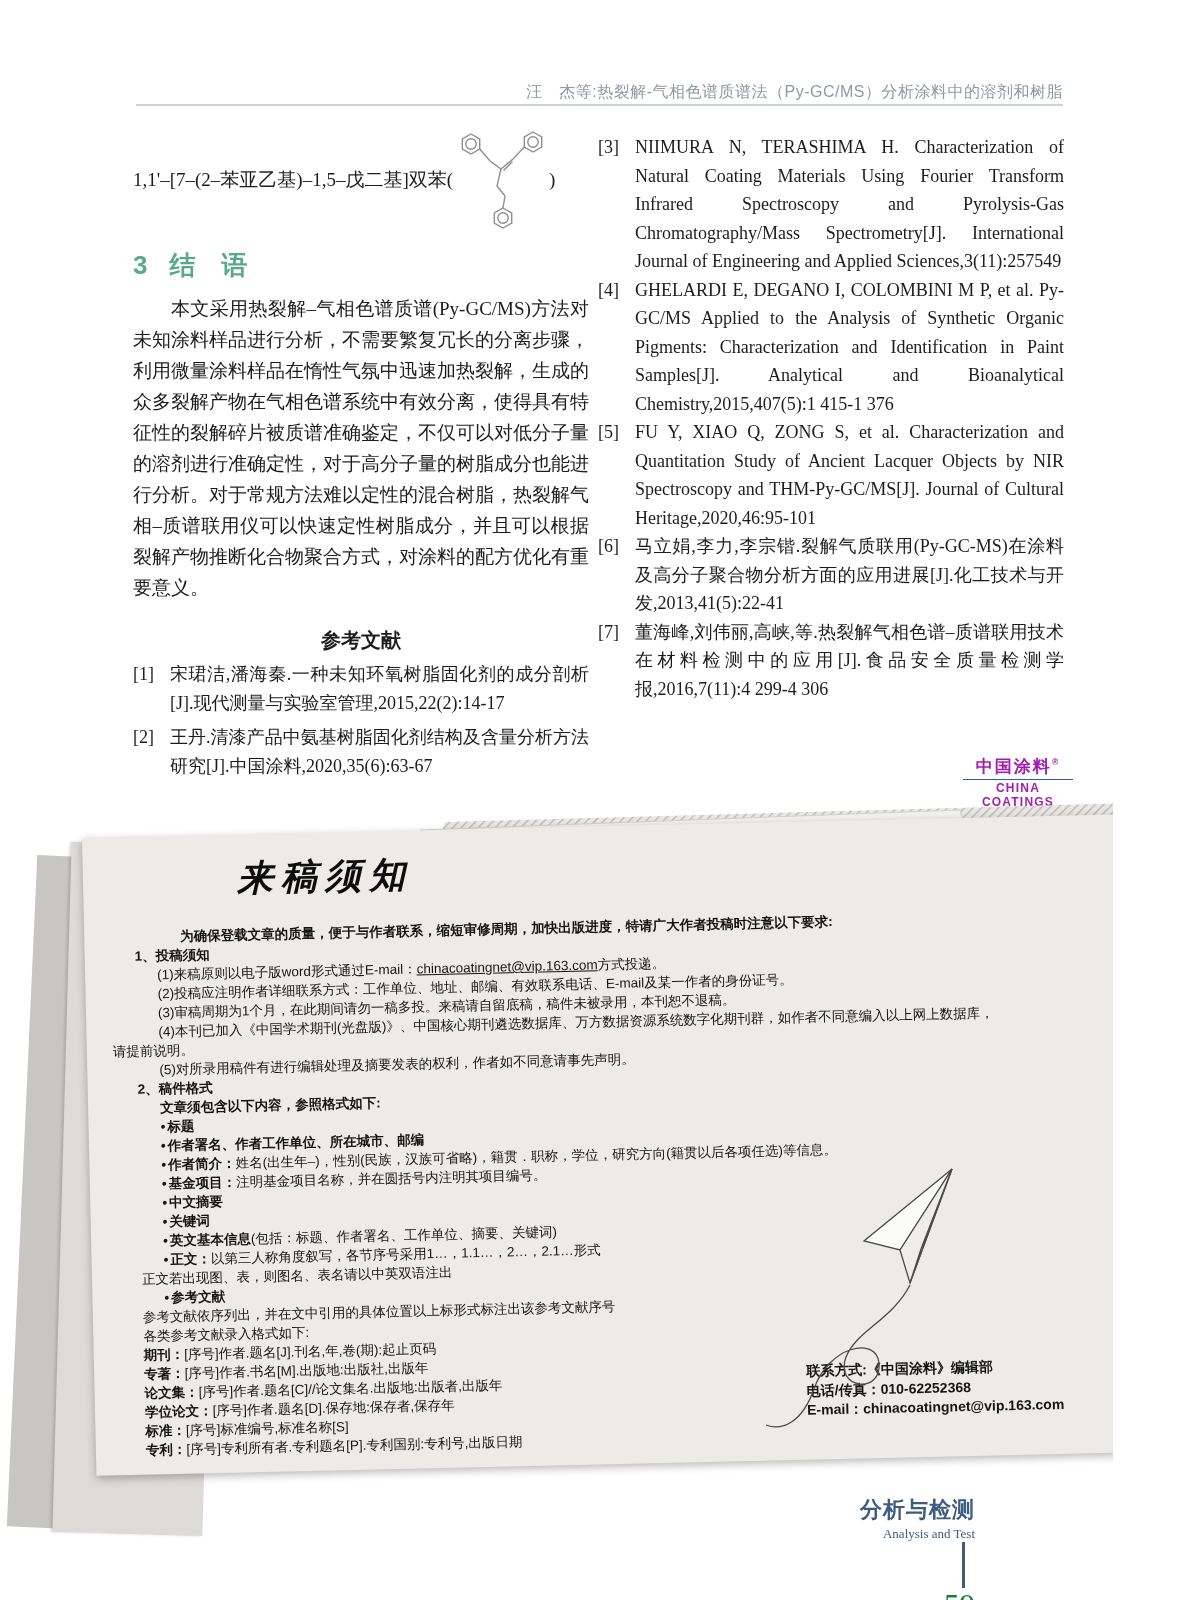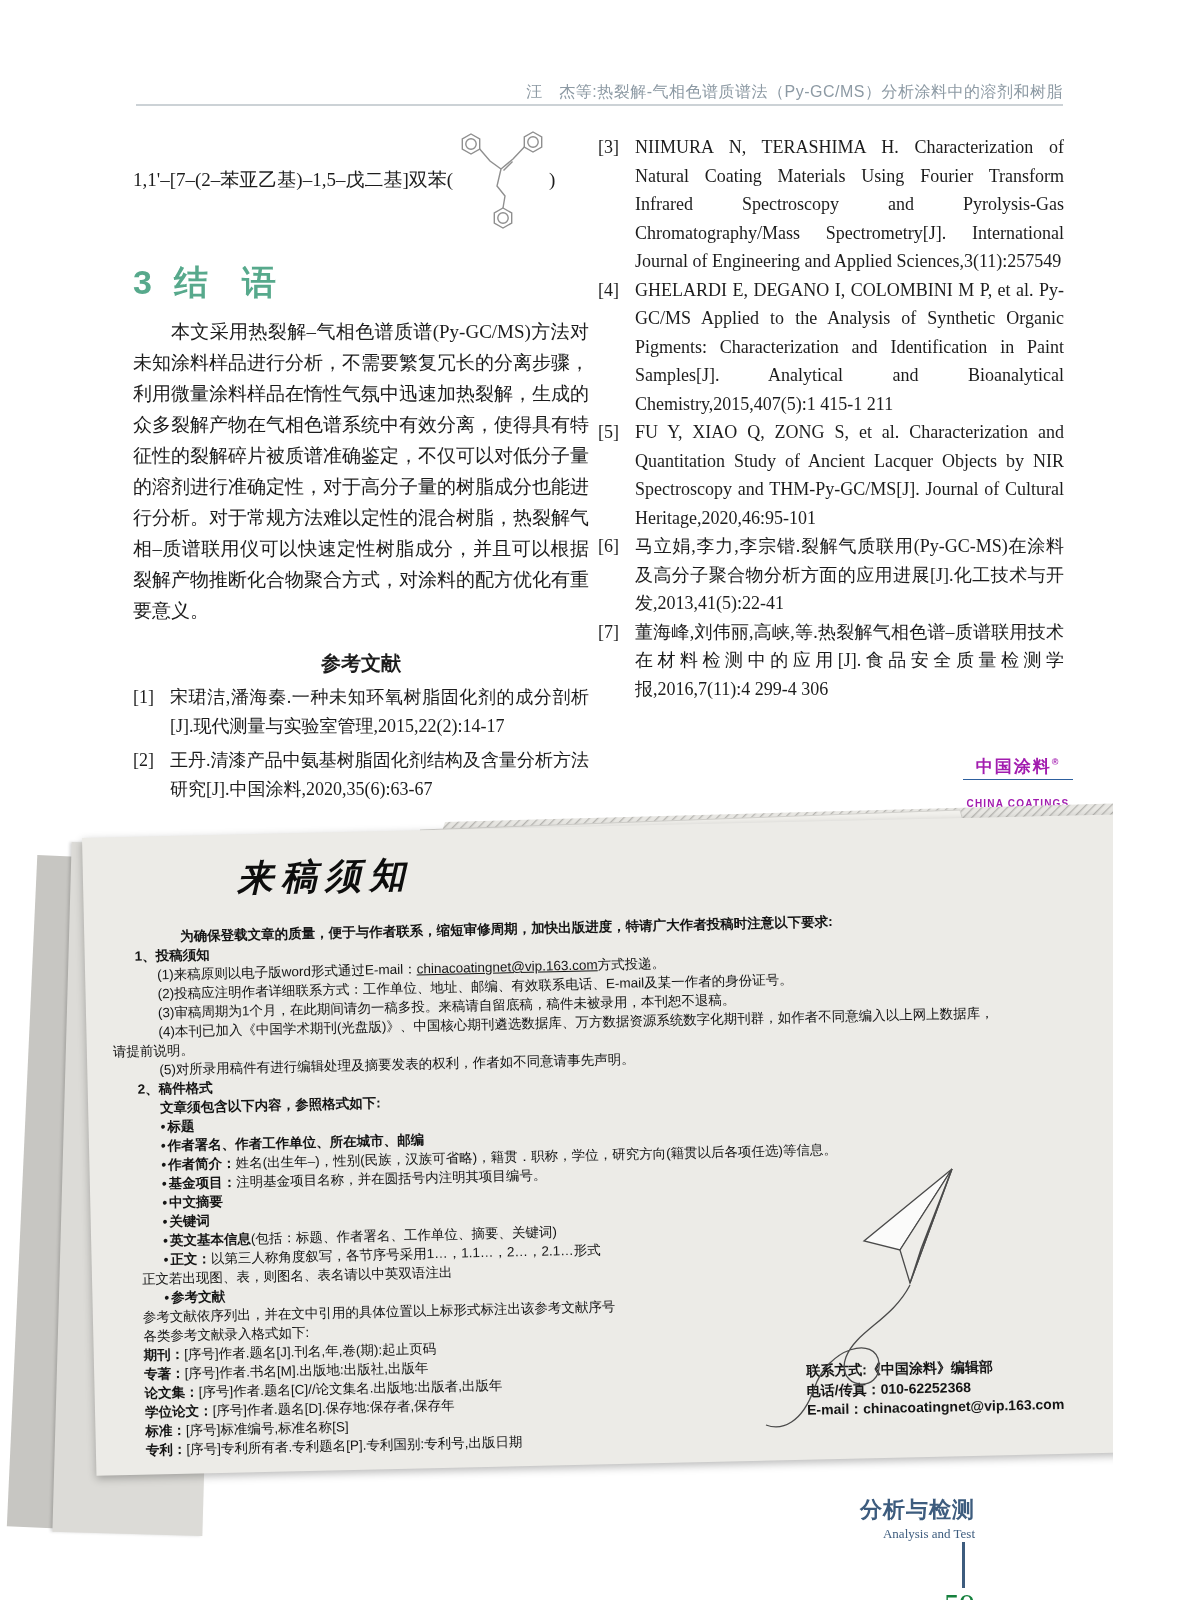--- a/index.html
+++ b/index.html
@@ -13,39 +13,39 @@
 
   
   .col-left{position:absolute;left:133px;top:128px;width:456px;}
   .col-right{position:absolute;left:598px;top:133px;width:466px;}
 
   .compound-line{display:flex;align-items:center;font-size:19px;line-height:24px;}
   .compound-line .txt{white-space:nowrap;}
   .struct-svg{flex:none;margin:0 2px;}
   .para{font-size:19px;line-height:31px;text-align:justify;margin-top:14px;}
 
-  .sec-head{margin-top:28px;margin-bottom:10px;font-family:"Liberation Sans",sans-serif;
-    font-weight:700;font-size:34px;color:#57a98c;}
+  .sec-head{margin-top:16px;margin-bottom:10px;font-family:"Liberation Sans",sans-serif;
+    font-weight:700;font-size:26px;color:#57a98c;}
   .sec-head .num{margin-right:22px;}
   .conclusion{font-size:19px;line-height:31px;text-align:justify;text-indent:2em;}
 
   .refs-title{margin-top:24px;text-align:center;font-weight:700;font-size:20px;
     font-family:"Liberation Sans",sans-serif;}
   .ref{display:flex;font-size:18px;line-height:28.5px;margin-top:6px;}
   .ref-num{flex:none;width:37px;}
   .ref-text{flex:1;text-align:justify;}
   .col-right .ref{margin-top:0;}
 
   
   .cc-logo{position:absolute;left:963px;top:755px;width:110px;text-align:center;
     font-family:"Liberation Sans",sans-serif;color:#a21caf;}
   .cc-logo .cn{font-size:17px;font-weight:700;letter-spacing:2px;}
   .cc-logo .reg{font-size:9px;vertical-align:super;}
-  .cc-logo .en{font-size:10px;font-weight:700;letter-spacing:1.2px;border-top:1.5px solid #2d5f9e;
-    margin-top:1px;padding-top:18px;}
+  .cc-logo .en{font-size:12px;font-weight:700;letter-spacing:1.2px;border-top:1.5px solid #2d5f9e;
+    margin-top:1px;padding-top:1px;}
 
   
   .notice-zone{position:absolute;left:0;top:800px;width:1187px;height:760px;}
   .sheet-left-dark{position:absolute;left:22px;top:58px;width:152px;height:672px;
     background:#c7c6c2;transform:rotate(2.6deg);}
   .sheet-left-mid{position:absolute;left:62px;top:44px;width:150px;height:690px;
     background:#dcdbd7;transform:rotate(1.6deg);box-shadow:-2px 0 3px rgba(0,0,0,.15);}
   .deco-svg{position:absolute;left:420px;top:0;}
   .paper-main{position:absolute;left:82px;top:38px;width:1046px;height:638px;
     background:#ecebe7;transform:rotate(-1.3deg);transform-origin:top left;
@@ -122,21 +122,21 @@
     </div>
   </div>
 
   <div class="col-right">
     <div class="ref">
       <span class="ref-num">[3]</span>
       <span class="ref-text">NIIMURA N, TERASHIMA H. Characterization of Natural Coating Materials Using Fourier Transform Infrared Spectroscopy and Pyrolysis-Gas Chromatography/Mass Spectrometry[J]. International Journal of Engineering and Applied Sciences,3(11):257549</span>
     </div>
     <div class="ref">
       <span class="ref-num">[4]</span>
-      <span class="ref-text">GHELARDI E, DEGANO I, COLOMBINI M P, et al. Py-GC/MS Applied to the Analysis of Synthetic Organic Pigments: Characterization and Identification in Paint Samples[J]. Analytical and Bioanalytical Chemistry,2015,407(5):1 415-1 211</span>
+      <span class="ref-text">GHELARDI E, DEGANO I, COLOMBINI M P, et al. Py-GC/MS Applied to the Analysis of Synthetic Organic Pigments: Characterization and Identification in Paint Samples[J]. Analytical and Bioanalytical Chemistry,2015,407(5):1 415-1 376</span>
     </div>
     <div class="ref">
       <span class="ref-num">[5]</span>
       <span class="ref-text">FU Y, XIAO Q, ZONG S, et al. Characterization and Quantitation Study of Ancient Lacquer Objects by NIR Spectroscopy and THM-Py-GC/MS[J]. Journal of Cultural Heritage,2020,46:95-101</span>
     </div>
     <div class="ref">
       <span class="ref-num">[6]</span>
       <span class="ref-text">马立娟,李力,李宗锴.裂解气质联用(Py-GC-MS)在涂料及高分子聚合物分析方面的应用进展[J].化工技术与开发,2013,41(5):22-41</span>
     </div>
     <div class="ref">

